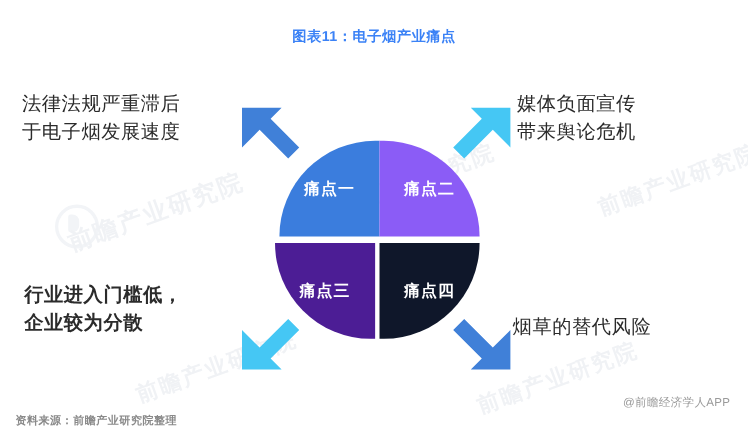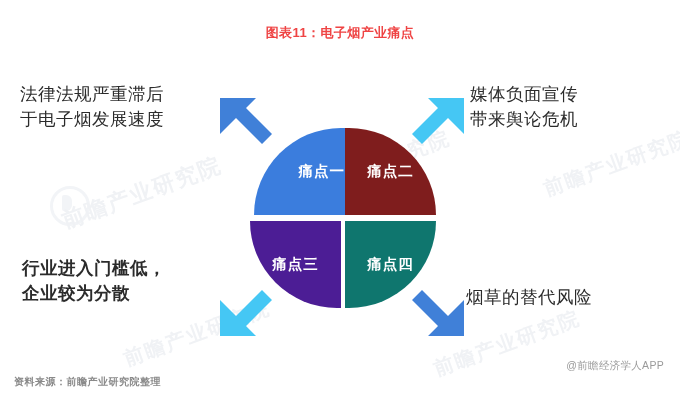--- a/index.html
+++ b/index.html
@@ -25,21 +25,21 @@
   
   .chart-title {
     position: absolute;
     top: 24px;
     left: 0;
     width: 680px;
     text-align: center;
     font-size: 13px;
     font-weight: bold;
     letter-spacing: 0.4px;
-    color: #ef4444;
+    color: #3b82f6;
     white-space: nowrap;
   }
 
   
   .wm {
     position: absolute;
     color: #f0f2f5;
     font-size: 22px;
     font-weight: bold;
     letter-spacing: 2px;
@@ -104,36 +104,35 @@
     color: #ffffff;
     font-size: 14.5px;
     font-weight: bold;
     letter-spacing: 1px;
     white-space: nowrap;
   }
   .q1 { 
     left: 4px; top: 0;
     background: #3b7ddd;
     border-radius: 91px 0 0 0;
-    justify-content: flex-end;
   }
   .q2 { 
     right: 0; top: 0;
-    background: #7f1d1d;
+    background: #8b5cf6;
     border-radius: 0 91px 0 0;
     text-align: center;
   }
   .q3 { 
     left: 0; bottom: 0;
     background: #4c1d95;
     border-radius: 0 0 0 91px;
   }
   .q4 { 
     right: 0; bottom: 0;
-    background: #0f766e;
+    background: #0f172a;
     border-radius: 0 0 91px 0;
     text-align: right;
   }
 
   
   .arrow {
     position: absolute;
     width: 74px;
     height: 74px;
   }

